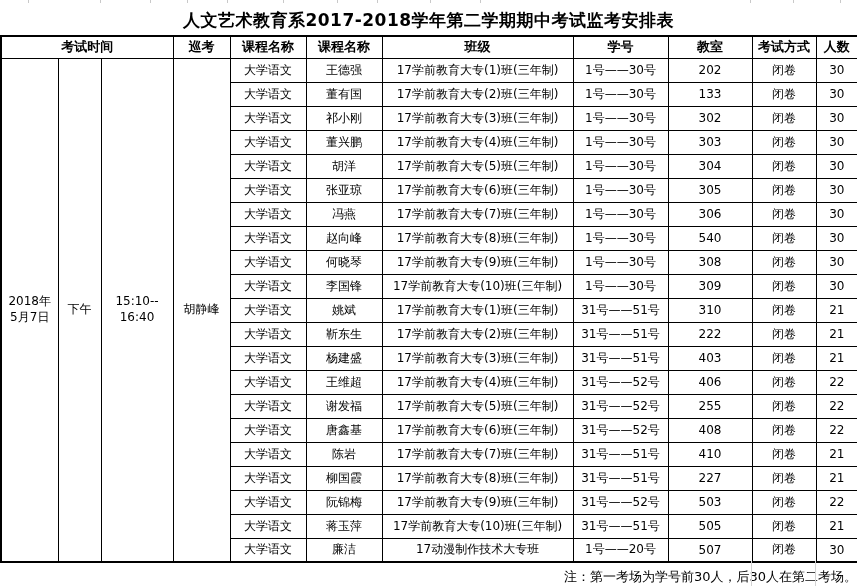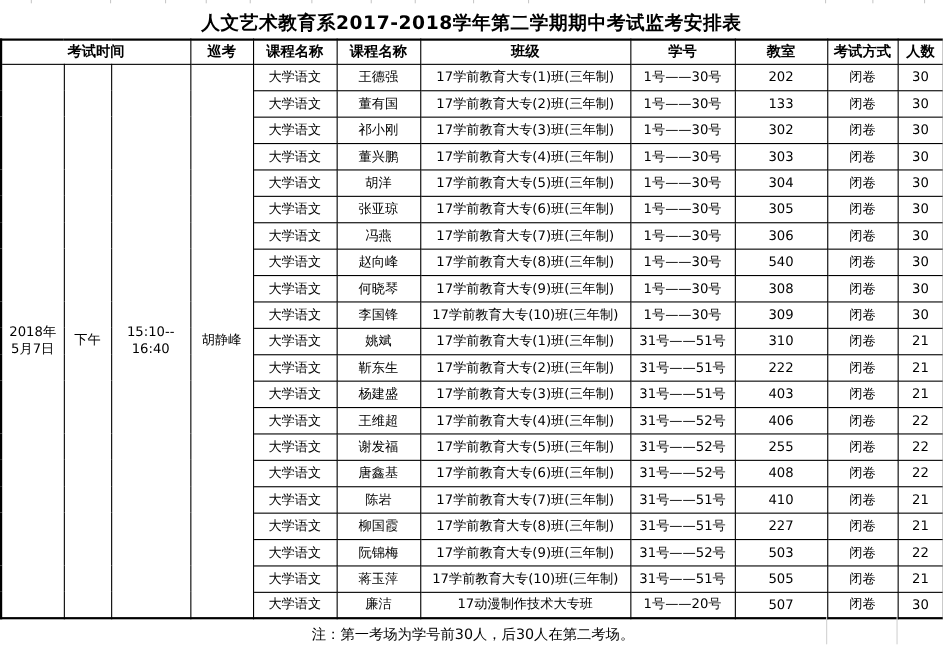--- a/index.html
+++ b/index.html
@@ -29,21 +29,21 @@
     padding:0; overflow:hidden;
   }
   table.exam thead tr { height:22px; }
   table.exam th { font-size:13px; font-weight:bold; }
   table.exam tbody tr { height:24px; }
   table.exam td { font-size:12px; }
   td.multiline { white-space:pre-line; line-height:1.3; }
   td.class-cell { font-size:12px; }
 
   .note {
-    font-size:13px; padding:5px 0 0 3px; text-align:center;
+    font-size:13px; padding:5px 0 0 3px; text-align:right;
   }
 </style>
 </head>
 <body>
 
 <div class="sheet">
 
   <div>
     <div class="tick" style="left:28px"></div>
     <div class="tick" style="left:100px"></div>

